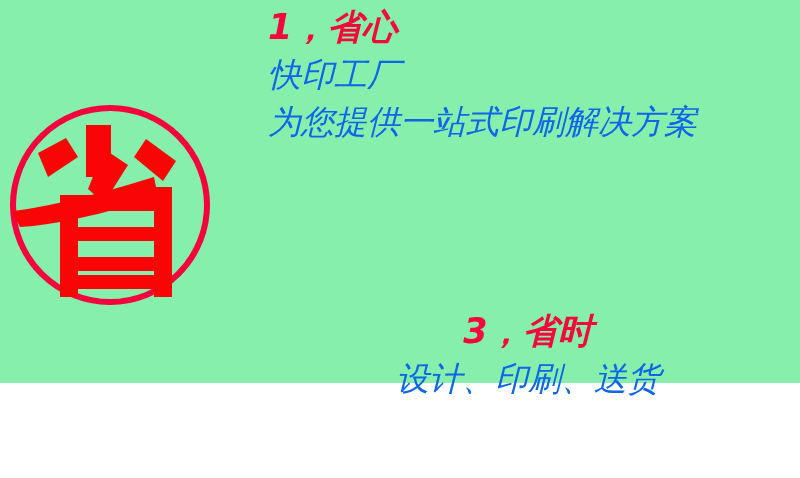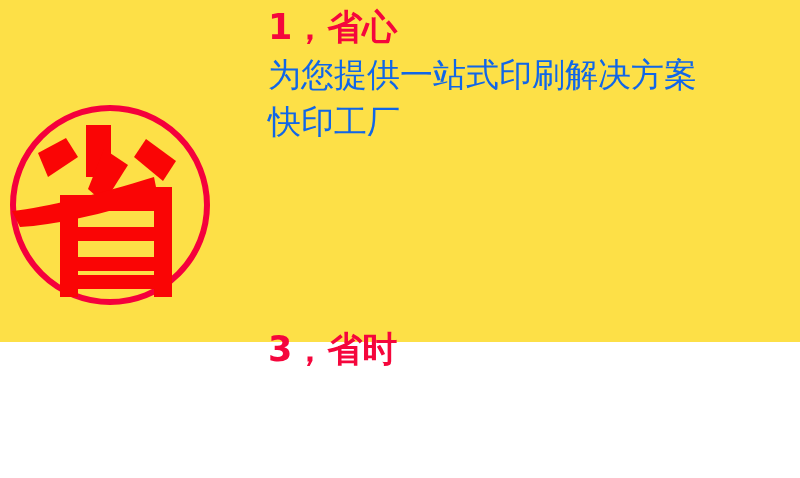--- a/index.html
+++ b/index.html
@@ -9,22 +9,23 @@
   body {
     width: 800px;
     height: 478px;
     background: #ffffff;
     font-family: "DejaVu Sans", "Liberation Sans", sans-serif;
     overflow: hidden;
   }
   .poster {
     position: relative;
     width: 800px;
-    height: 342px;
-    background: #fde047;
+    height: 383px;
+    background: #86efac;
+    font-style: italic;
   }
 
   
   .logo-stamp {
     position: absolute;
     left: 8px;
     top: 103px;
     width: 204px;
     height: 204px;
   }
@@ -42,21 +43,21 @@
     width: 520px;
     height: 478px;
   }
   .benefit-block {
     position: absolute;
     left: 0;
     width: 520px;
   }
   .benefit-block.b1 { top: 4px; }
   .benefit-block.b2 { top: 157px; }
-  .benefit-block.b3 { top: 326px; }
+  .benefit-block.b3 { top: 308px; text-align: center; }
 
   .benefit-heading {
     font-size: 35px;
     font-weight: bold;
     color: #f5063c;
     line-height: 47px;
     letter-spacing: 0px;
     white-space: nowrap;
   }
   .benefit-line {
@@ -105,23 +106,24 @@
 
         <rect x="146" y="172" width="18" height="22"></rect>
       </g>
     </svg>
   </div>
 
   <div class="benefits">
 
     <div class="benefit-block b1">
       <div class="benefit-heading">1，省心</div>
+      <div class="benefit-line">快印工厂</div>
       <div class="benefit-line">为您提供一站式印刷解决方案</div>
-      <div class="benefit-line">快印工厂</div>
     </div>
 
 
     <div class="benefit-block b3">
       <div class="benefit-heading">3，省时</div>
+      <div class="benefit-line">设计、印刷、送货</div>
     </div>
 
   </div>
 </div>
 
 </body></html>

